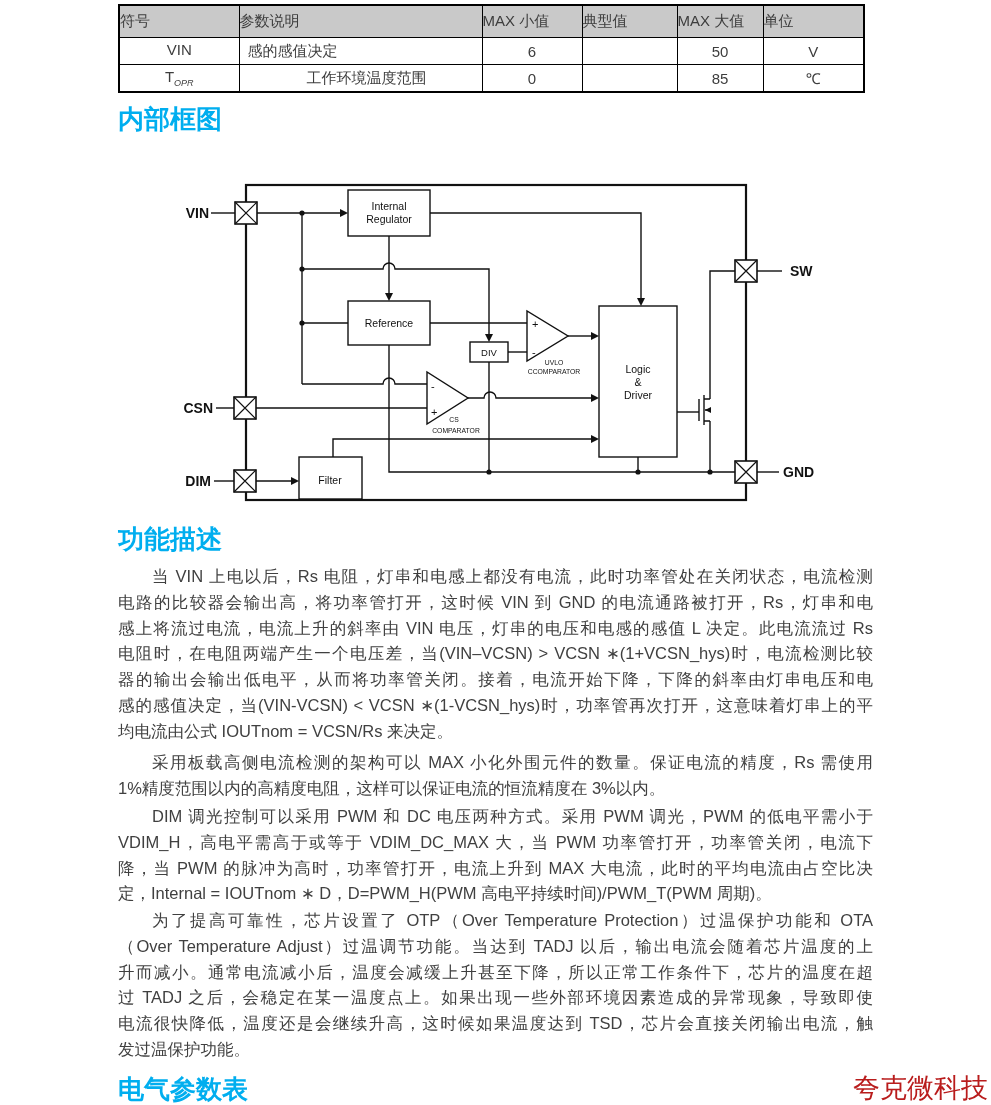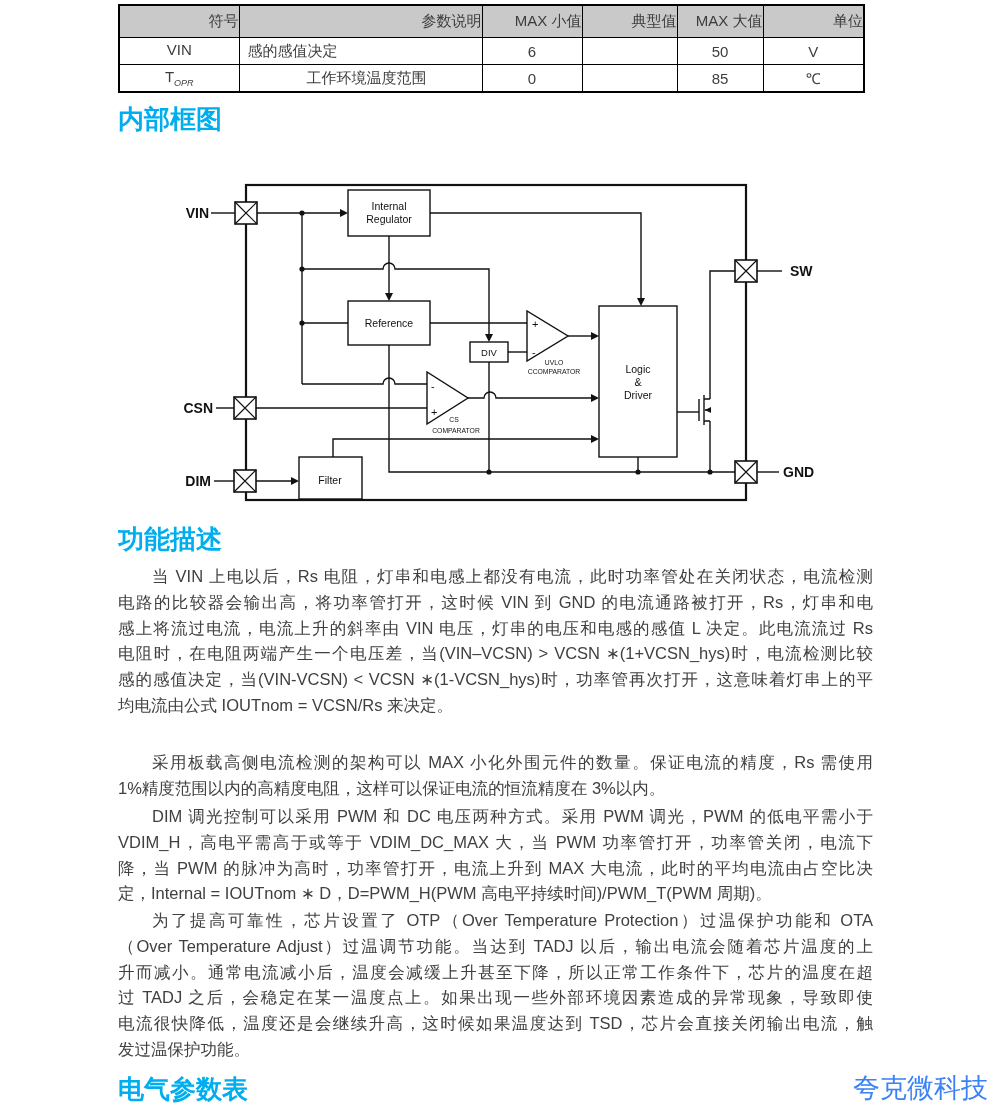--- a/index.html
+++ b/index.html
@@ -4,39 +4,39 @@
 <style>
   html,body{margin:0;padding:0;background:#fff;}
   .page{position:relative;width:991px;height:1105px;background:#ffffff;overflow:hidden;
         font-family:"Liberation Sans",sans-serif;color:#404040;}
 
   
   .spec-table{position:absolute;left:118px;top:4px;border-collapse:collapse;table-layout:fixed;
               font-size:15px;color:#3d3d3d;}
   .spec-table,.spec-table th,.spec-table td{border:1.5px solid #000;}
   .spec-table{border:2.5px solid #000;}
-  .spec-table th{background:#C9C9C9;font-weight:normal;height:31px;text-align:right;padding:0;}
+  .spec-table th{background:#C9C9C9;font-weight:normal;height:31px;text-align:left;padding:0;}
   .spec-table td{height:26px;text-align:center;padding:0;background:#fff;}
   .spec-table sub{font-size:9px;font-style:italic;}
 
   
   .sec-heading{position:absolute;left:118px;color:#00AEEF;font-weight:bold;font-size:26px;line-height:27px;}
 
   
   .diagram-svg{position:absolute;left:0;top:0;}
 
   
   .bodytext{position:absolute;left:118px;top:0;width:755px;font-size:16.5px;}
   .para{position:absolute;left:0;width:755px;}
   .line{height:25.8px;line-height:25.8px;text-align:justify;}
   .line.fill{text-align-last:justify;}
   .line.indent{text-indent:34px;}
 
   
-  .watermark{position:absolute;left:853px;top:1070px;font-size:27px;color:#3b82f6;white-space:nowrap;}
+  .watermark{position:absolute;left:853px;top:1070px;font-size:27px;color:#b91c1c;white-space:nowrap;}
 </style>
 </head>
 <body>
 
 <div class="page">
 
   <table class="spec-table">
     <colgroup>
       <col style="width:120px">
         <col style="width:243px">
@@ -200,20 +200,21 @@
       </g>
     </g>
   </svg>
 
   <div class="bodytext">
     <div class="para" style="top:564px;">
       <div class="line fill indent">当 VIN 上电以后，Rs 电阻，灯串和电感上都没有电流，此时功率管处在关闭状态，电流检测</div>
       <div class="line fill">电路的比较器会输出高，将功率管打开，这时候 VIN 到 GND 的电流通路被打开，Rs，灯串和电</div>
       <div class="line fill">感上将流过电流，电流上升的斜率由 VIN 电压，灯串的电压和电感的感值 L 决定。此电流流过 Rs</div>
       <div class="line fill">电阻时，在电阻两端产生一个电压差，当(VIN–VCSN) &gt; VCSN ∗(1+VCSN_hys)时，电流检测比较</div>
+      <div class="line fill">器的输出会输出低电平，从而将功率管关闭。接着，电流开始下降，下降的斜率由灯串电压和电</div>
       <div class="line fill">感的感值决定，当(VIN-VCSN) &lt; VCSN ∗(1-VCSN_hys)时，功率管再次打开，这意味着灯串上的平</div>
       <div class="line">均电流由公式 IOUTnom = VCSN/Rs 来决定。</div>
     </div>
     <div class="para" style="top:750px;">
       <div class="line fill indent">采用板载高侧电流检测的架构可以 MAX 小化外围元件的数量。保证电流的精度，Rs 需使用</div>
       <div class="line">1%精度范围以内的高精度电阻，这样可以保证电流的恒流精度在 3%以内。</div>
     </div>
     <div class="para" style="top:804px;">
       <div class="line fill indent">DIM 调光控制可以采用 PWM 和 DC 电压两种方式。采用 PWM 调光，PWM 的低电平需小于</div>
       <div class="line fill">VDIM_H，高电平需高于或等于 VDIM_DC_MAX 大，当 PWM 功率管打开，功率管关闭，电流下</div>

